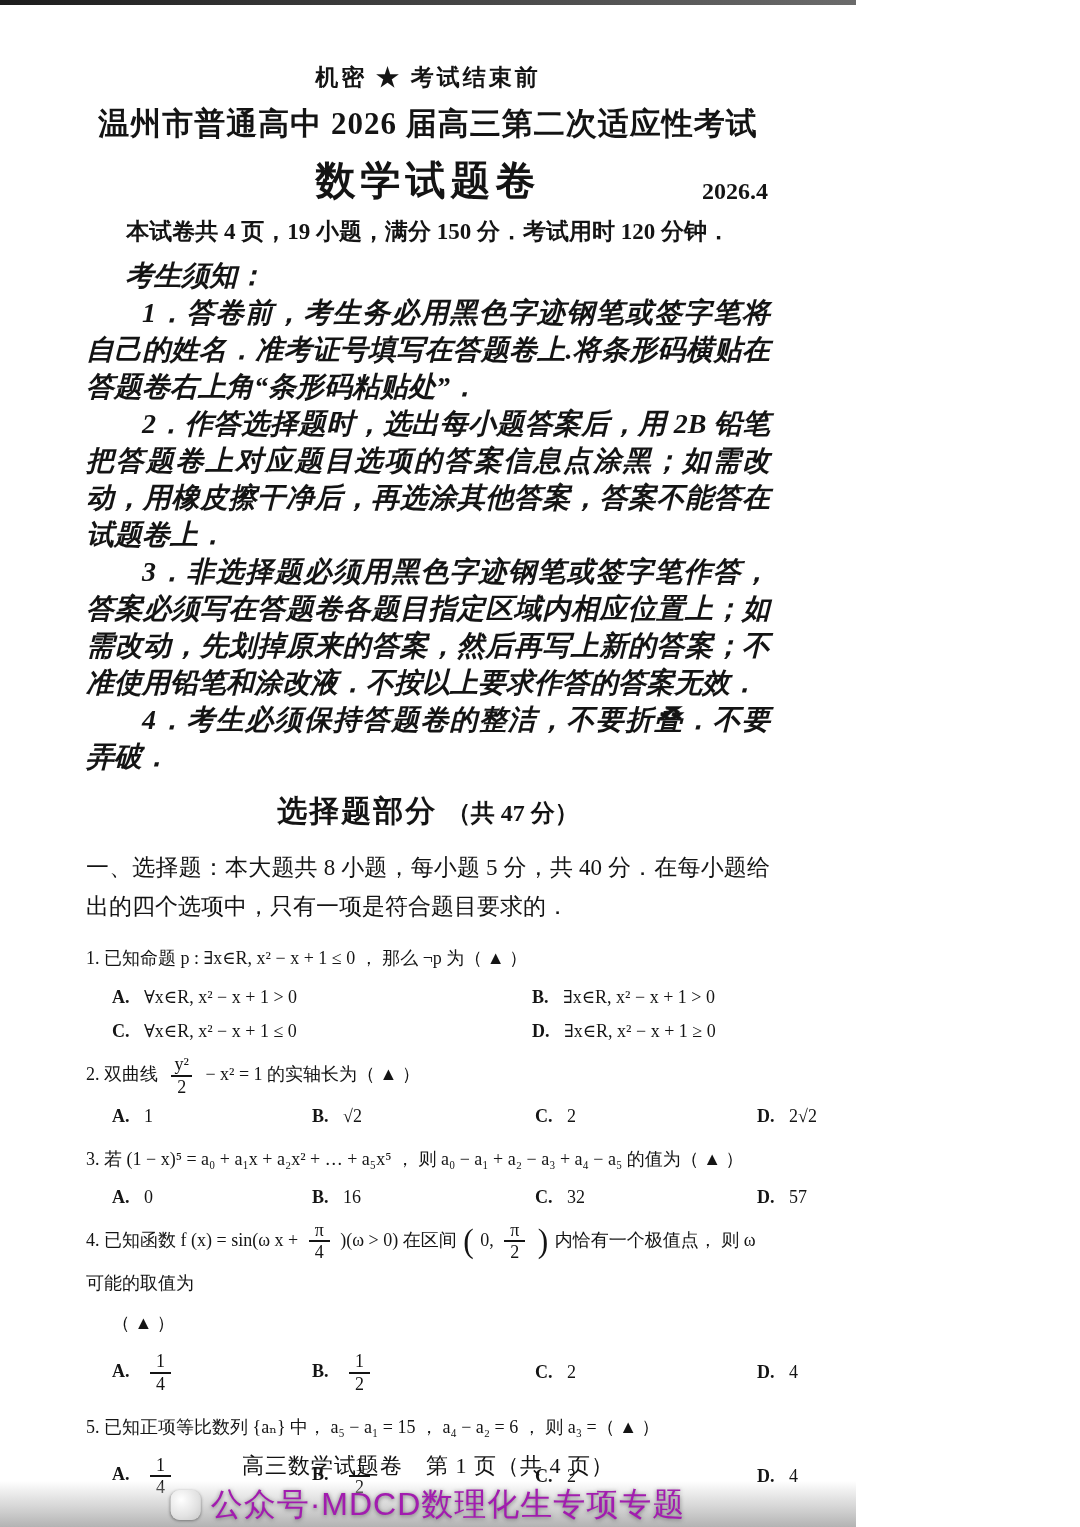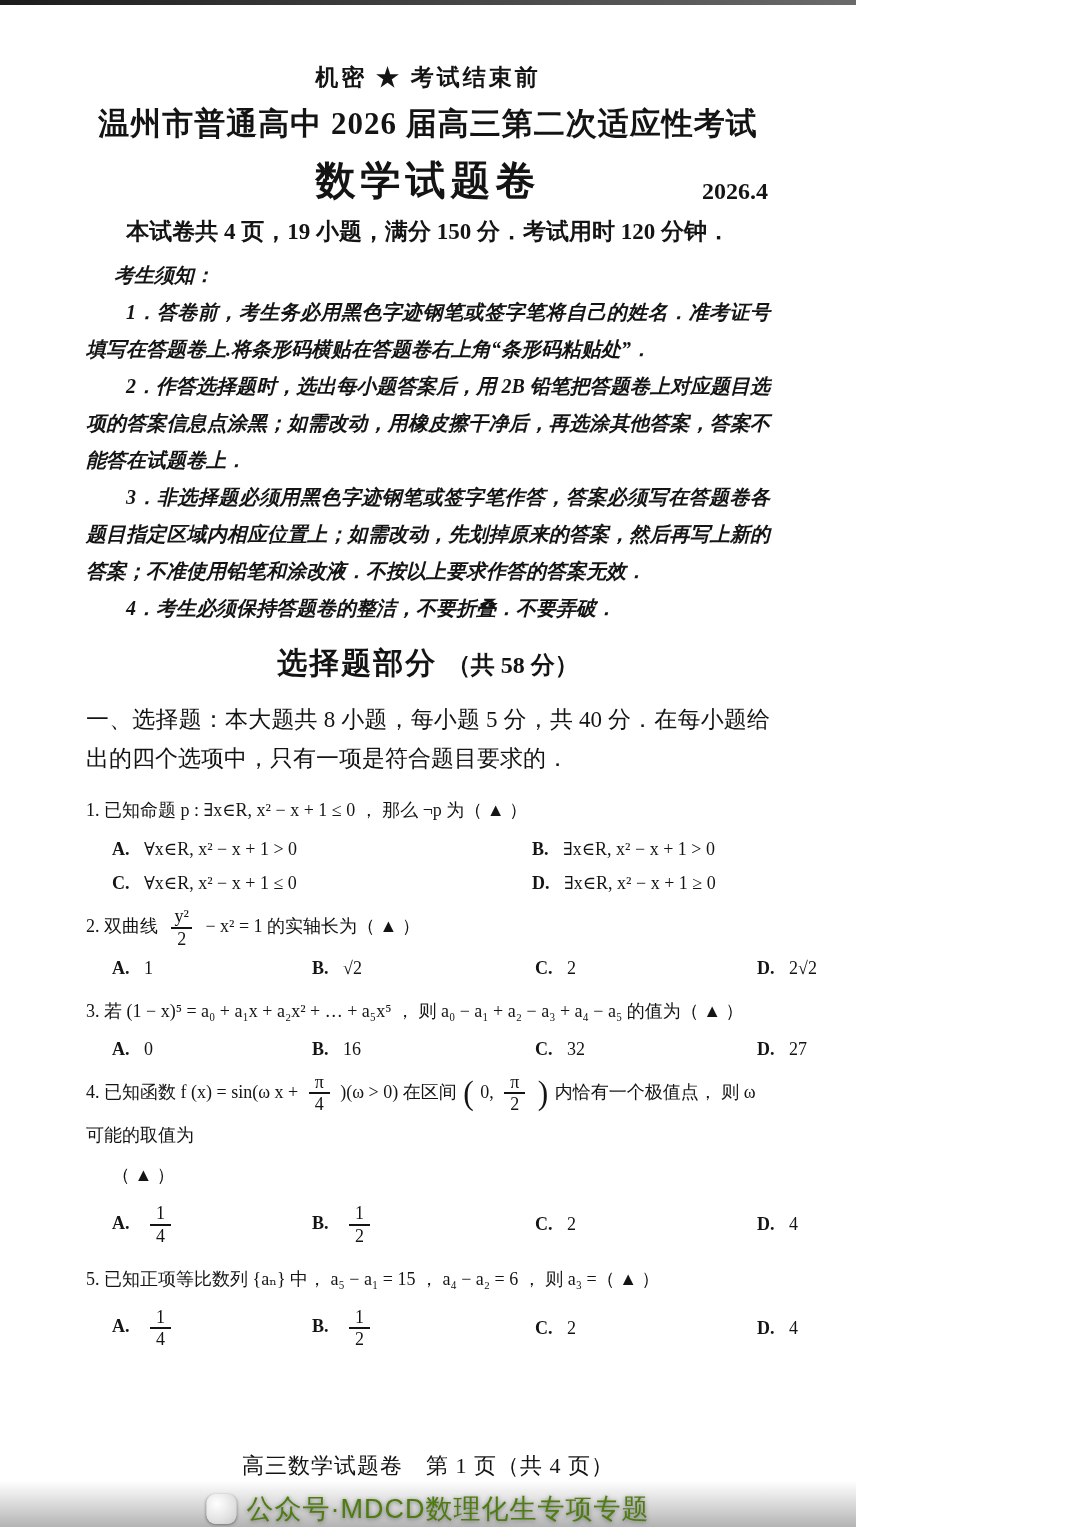--- a/index.html
+++ b/index.html
@@ -10,21 +10,21 @@
   .top-edge { position:absolute; top:0; left:0; width:100%; height:5px;
               background:linear-gradient(90deg,#1c1c1c,#4a4a4a 60%,#6b6b6b); }
 
   .confidential { text-align:center; font-size:23px; font-weight:700; letter-spacing:3px; }
   .main-title { text-align:center; font-size:31px; font-weight:700; margin-top:10px; letter-spacing:1px; }
   .subject-row { position:relative; margin-top:8px; height:58px; }
   .subject-title { text-align:center; font-size:40px; font-weight:700; letter-spacing:5px; }
   .exam-date { position:absolute; right:2px; bottom:6px; font-size:24px; font-weight:700; }
   .exam-info { text-align:center; font-size:23px; font-weight:700; margin-top:5px; }
 
-  .notice { margin-top:10px; font-size:20px; line-height:37px; }
+  .notice { margin-top:10px; font-size:28px; line-height:37px; }
   .notice-title { font-weight:700; font-style:italic; text-indent:1.4em; }
   .notice-item { text-indent:2em; text-align:justify; font-style:italic; font-weight:600; }
 
   .section-heading { text-align:center; margin-top:16px; font-size:30px; font-weight:700; letter-spacing:2px; }
   .section-score { font-size:24px; letter-spacing:0; }
 
   .part-intro { margin-top:16px; font-size:23px; font-weight:400; line-height:39px; text-align:justify; }
 
   .question { margin-top:12px; font-size:18px; }
   .stem { line-height:40px; }
@@ -44,21 +44,21 @@
   .bp { font-size:175%; font-weight:400; vertical-align:middle; display:inline-block;
         transform:scaleY(1.1); margin:0 2px; }
 
   .page-footer { position:absolute; bottom:46px; left:0; width:100%;
                  text-align:center; font-size:22px; letter-spacing:1px; }
 
   .bottom-strip { position:absolute; bottom:0; left:0; width:100%; height:46px;
                   background:linear-gradient(180deg, rgba(205,205,205,0) 0%, #cfcfcf 65%, #b3b3b3 100%); }
   .watermark { position:absolute; bottom:0px; left:50%; transform:translateX(-50%);
                display:flex; align-items:center; gap:10px; white-space:nowrap;
-               color:#4d7c0f; font-size:27px; letter-spacing:1px;
+               color:#a21caf; font-size:32px; letter-spacing:1px;
                font-family:"Liberation Sans","DejaVu Sans",sans-serif;
                text-shadow:0 1px 4px rgba(110,110,110,0.95); }
   .watermark-icon { width:30px; height:30px; border-radius:9px; flex:0 0 auto;
                     background:radial-gradient(circle at 35% 32%, #ffffff 0%, #e2e2e2 60%, #c7c7c7 100%);
                     box-shadow:0 1px 3px rgba(100,100,100,0.8); }
 </style>
 </head>
 <body>
 
 <div class="page">
@@ -77,21 +77,21 @@
   <div class="notice">
     <div class="notice-title">考生须知：</div>
     <p class="notice-item">1．答卷前，考生务必用黑色字迹钢笔或签字笔将自己的姓名．准考证号填写在答题卷上.将条形码横贴在答题卷右上角“条形码粘贴处”．</p>
     <p class="notice-item">2．作答选择题时，选出每小题答案后，用 2B 铅笔把答题卷上对应题目选项的答案信息点涂黑；如需改动，用橡皮擦干净后，再选涂其他答案，答案不能答在试题卷上．</p>
     <p class="notice-item">3．非选择题必须用黑色字迹钢笔或签字笔作答，答案必须写在答题卷各题目指定区域内相应位置上；如需改动，先划掉原来的答案，然后再写上新的答案；不准使用铅笔和涂改液．不按以上要求作答的答案无效．</p>
     <p class="notice-item">4．考生必须保持答题卷的整洁，不要折叠．不要弄破．</p>
   </div>
 
   <div class="section-heading">
     <span>选择题部分</span>
-    <span class="section-score">（共 58 分）</span>
+    <span class="section-score">（共 47 分）</span>
   </div>
 
   <div class="part-intro">一、选择题：本大题共 8 小题，每小题 5 分，共 40 分．在每小题给出的四个选项中，只有一项是符合题目要求的．</div>
 
   <div class="question">
     <div class="stem">1. 已知命题 p : ∃x∈R, x² − x + 1 ≤ 0 ， 那么 ¬p 为（ ▲ ）</div>
     <div class="opts opts-q1">
       <div class="opt">
         <span class="opt-label">A.</span>
         <span class="opt-text">∀x∈R, x² − x + 1 &gt; 0</span>
@@ -150,21 +150,21 @@
       <div class="opt">
         <span class="opt-label">B.</span>
         <span class="opt-text">16</span>
       </div>
       <div class="opt">
         <span class="opt-label">C.</span>
         <span class="opt-text">32</span>
       </div>
       <div class="opt">
         <span class="opt-label">D.</span>
-        <span class="opt-text">27</span>
+        <span class="opt-text">57</span>
       </div>
     </div>
   </div>
 
   <div class="question">
     <div class="stem">
       <span>4. 已知函数 f (x) = sin(ω x +</span>
       <span class="frac">
         <span class="num">π</span>
         <span class="den">4</span>

